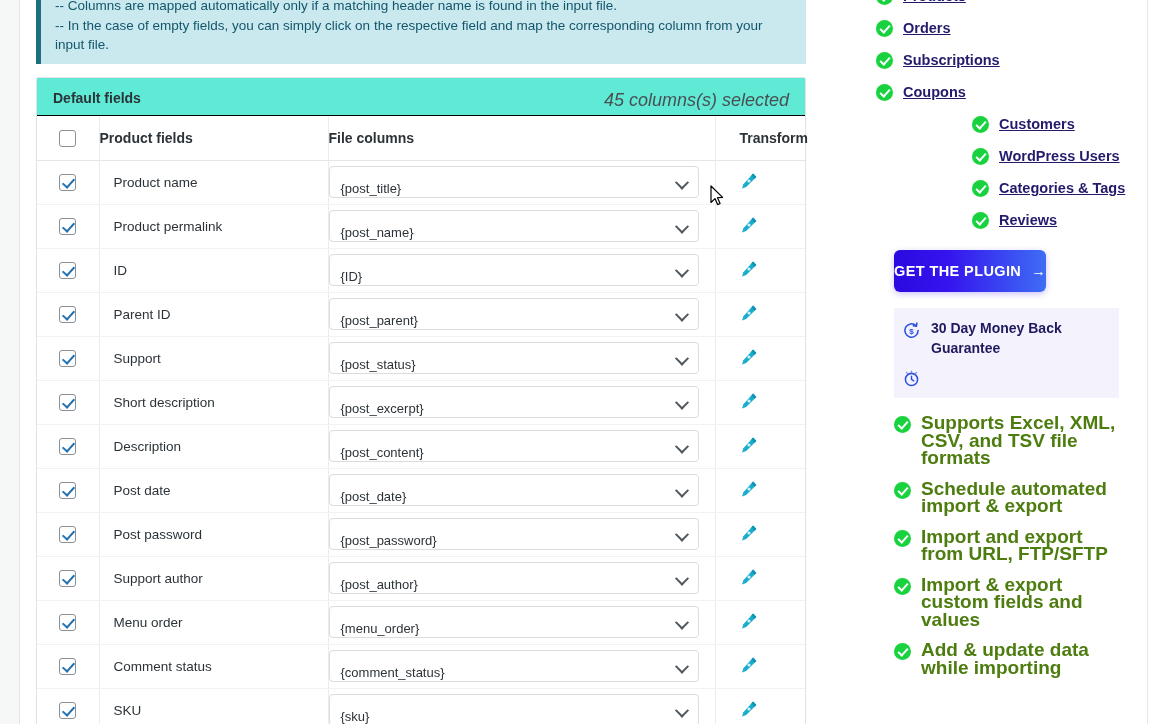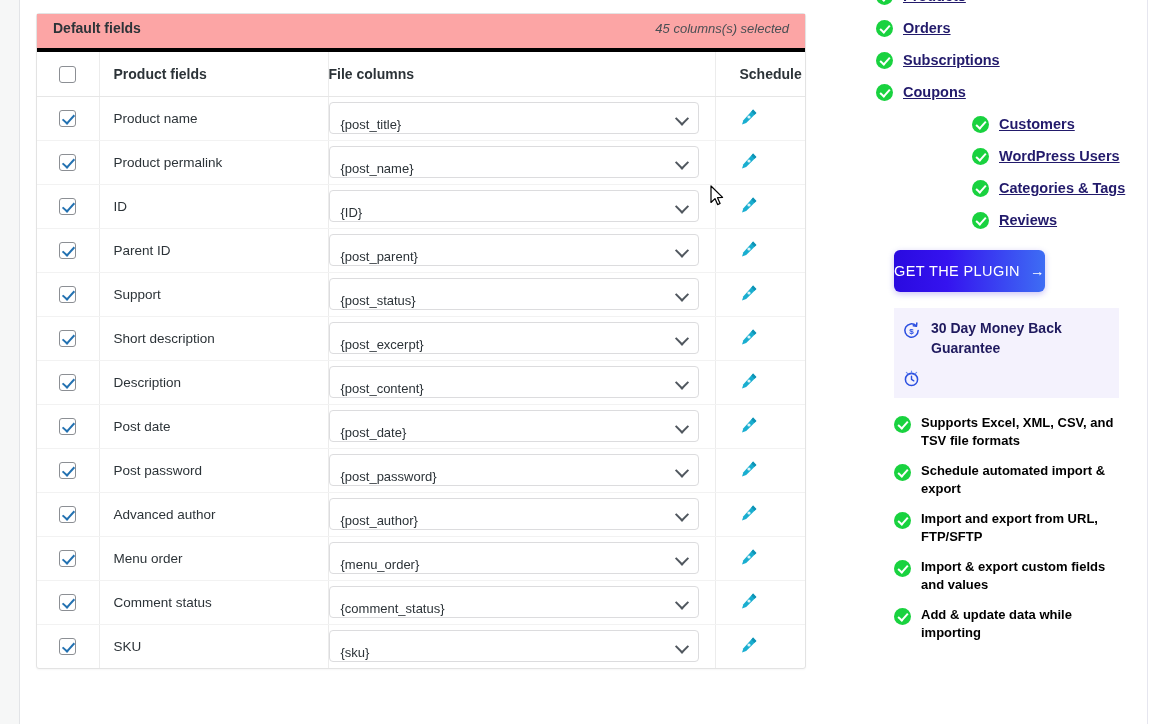--- a/index.html
+++ b/index.html
@@ -51,34 +51,34 @@
   
   .card {
     margin-top: 13px;
     background: #ffffff;
     border: 1px solid #e3e3e3;
     border-radius: 3px;
     box-shadow: 0 1px 2px rgba(0,0,0,0.04);
   }
   .card-header {
     display: flex;
-    align-items: flex-end;
+    align-items: flex-start;
     justify-content: space-between;
     padding: 12px 16px;
-    background: #fca5a5;
-    border-bottom: 4px solid #000000;
+    background: #5eead4;
+    border-bottom: 1px solid #000000;
     height: 38px;
   }
   .card-title {
     font-size: 14px;
     font-weight: bold;
     color: #2c3338;
   }
   .card-count {
-    font-size: 13px;
+    font-size: 18px;
     font-style: italic;
     color: #4a4f54;
   }
 
   
   table.fields {
     width: 100%;
     border-collapse: collapse;
     table-layout: fixed;
   }
@@ -214,21 +214,21 @@
   }
 
   .cta {
     display: block;
     margin: 14px 8px 0 18px;
     height: 42px;
     border-radius: 6px;
     background: linear-gradient(90deg, #2a0ae0 0%, #3513ef 35%, #3e6df4 100%);
     color: #fff;
     font-size: 14.5px;
-    font-weight: normal;
+    font-weight: bold;
     letter-spacing: 0.4px;
     display: flex;
     align-items: center;
     justify-content: center;
     gap: 10px;
     cursor: pointer;
     border: none;
     font-family: "Liberation Sans", sans-serif;
     box-shadow: 0 2px 6px rgba(42,10,224,0.25);
   }
@@ -255,23 +255,23 @@
   .g-ico { flex: 0 0 auto; width: 19px; height: 19px; margin-top: 3px; }
 
   .features { margin: 16px 18px 0 18px; }
   .f-row {
     display: flex;
     align-items: flex-start;
     gap: 10px;
     margin-bottom: 13px;
   }
   .f-txt {
-    font-size: 13px;
+    font-size: 19px;
     font-weight: bold;
-    color: #000000;
+    color: #4d7c0f;
     line-height: 17.5px;
   }
   .f-tick { margin-top: 2px; }
 
   
   .cursor {
     position: absolute;
     left: 710px; top: 185px;
     width: 14px; height: 21px;
     pointer-events: none;
@@ -280,42 +280,46 @@
 </style>
 </head>
 <body>
 
 <div id="page">
 
   <div class="page-bg-left"></div>
 
   <div class="main-col">
 
+    <div class="notice">
+      <p>-- Columns are mapped automatically only if a matching header name is found in the input file.</p>
+      <p>-- In the case of empty fields, you can simply click on the respective field and map the corresponding column from your input file.</p>
+    </div>
 
     <div class="card">
       <div class="card-header">
         <span class="card-title">Default fields</span>
         <span class="card-count">45 columns(s) selected</span>
       </div>
 
       <table class="fields">
         <colgroup>
           <col class="c-check">
             <col class="c-field">
             <col class="c-file">
             <col class="c-trans">
         </colgroup>
         <thead>
           <tr>
             <th class="th-check c-border-r" style="text-align:center">
               <span class="cb header"></span>
             </th>
-            <th class="c-border-r" style="padding-left:14px">Product fields</th>
+            <th class="c-border-r" style="">Product fields</th>
             <th class="c-border-r">File columns</th>
-            <th style="padding-left:24px">Schedule</th>
+            <th style="padding-left:24px">Transform</th>
           </tr>
         </thead>
         <tbody id="rows">
             <tr>
               <td class="cell-check c-border-r"><span class="cb checked"></span></td>
               <td class="cell-field c-border-r">Product name</td>
               <td class="cell-file c-border-r">
                 <div class="sel">
                   <span>{post_title}</span>
                   <span class="chev"></span>
@@ -442,21 +446,21 @@
                 </div>
               </td>
               <td class="cell-trans"><span class="pencil"><svg viewBox="0 0 18 18" width="18" height="18">
                     <path d="M13.1 1.6 L16.4 4.9 L6.2 15.1 L2.0 16.5 L3.4 12.3 Z" fill="#19aed0"></path>
                     <path d="M13.1 1.6 L16.4 4.9 L14.6 6.7 L11.3 3.4 Z" fill="#0f93b5"></path>
                     <circle cx="9" cy="9" r="1.6" fill="#ffffff" opacity="0.85"></circle>
                   </svg></span></td>
             </tr>
             <tr>
               <td class="cell-check c-border-r"><span class="cb checked"></span></td>
-              <td class="cell-field c-border-r">Advanced author</td>
+              <td class="cell-field c-border-r">Support author</td>
               <td class="cell-file c-border-r">
                 <div class="sel">
                   <span>{post_author}</span>
                   <span class="chev"></span>
                 </div>
               </td>
               <td class="cell-trans"><span class="pencil"><svg viewBox="0 0 18 18" width="18" height="18">
                     <path d="M13.1 1.6 L16.4 4.9 L6.2 15.1 L2.0 16.5 L3.4 12.3 Z" fill="#19aed0"></path>
                     <path d="M13.1 1.6 L16.4 4.9 L14.6 6.7 L11.3 3.4 Z" fill="#0f93b5"></path>
                     <circle cx="9" cy="9" r="1.6" fill="#ffffff" opacity="0.85"></circle>

